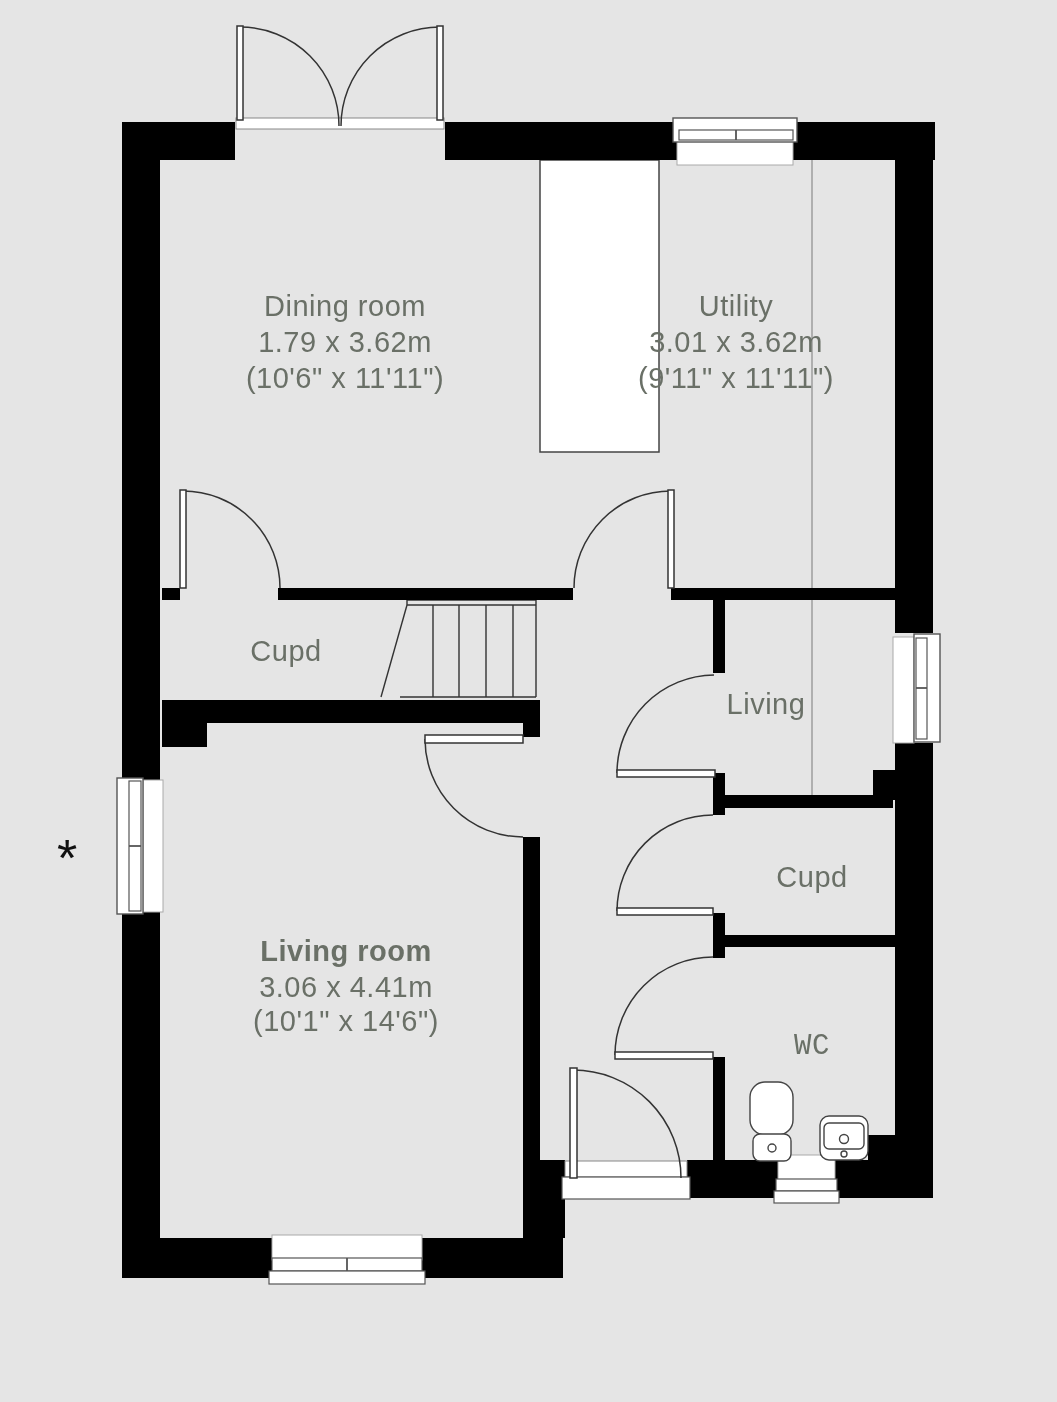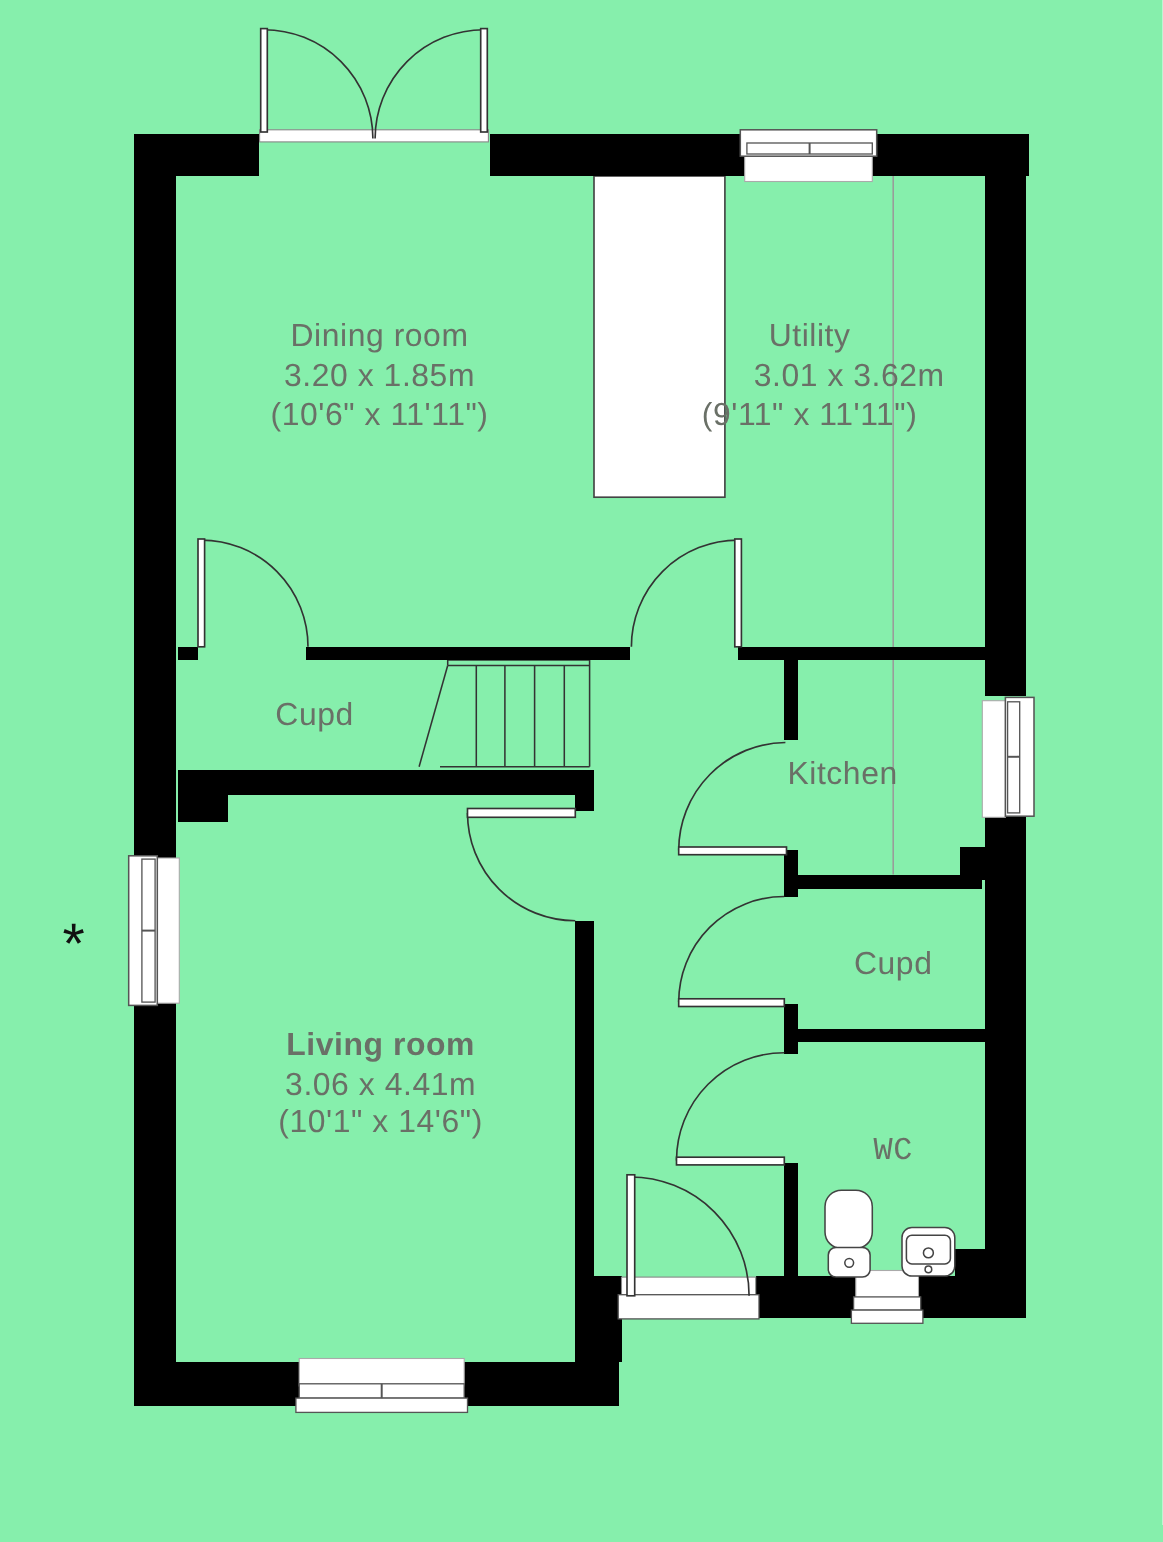--- a/index.html
+++ b/index.html
@@ -1,16 +1,16 @@
 <!DOCTYPE html>
 <html><head>
 <meta charset="utf-8">
 <style>
   html,body{margin:0;padding:0;background:#ffffff;}
-  #plan{position:relative;width:1057px;height:1402px;background:#86efac;overflow:hidden;
+  #plan{position:relative;width:1057px;height:1402px;background:#e5e5e5;overflow:hidden;
         font-family:"Liberation Sans", sans-serif;}
   #plan-svg{position:absolute;left:0;top:0;}
   .room-label{position:absolute;transform:translate(-50%,-50%);color:#6a7067;
               font-size:29px;letter-spacing:0.5px;white-space:nowrap;line-height:1;}
   .asterisk{position:absolute;transform:translate(-50%,-50%);color:#111111;
             font-size:52px;line-height:1;}
 </style>
 </head>
 <body>
 
@@ -158,30 +158,30 @@
 
     <g stroke="#444444" stroke-width="1.4" fill="#ffffff">
       <rect x="820" y="1116" width="48" height="44" rx="9"></rect>
       <rect x="824" y="1123" width="40" height="26" rx="5"></rect>
       <circle cx="844" cy="1139" r="4.5"></circle>
       <circle cx="844" cy="1154" r="3"></circle>
     </g>
   </svg>
 
   <div class="room-label" style="left:345px;top:306px;">Dining room</div>
-  <div class="room-label" style="left:345px;top:342px;">3.20 x 1.85m</div>
+  <div class="room-label" style="left:345px;top:342px;">1.79 x 3.62m</div>
   <div class="room-label" style="left:345px;top:378px;">(10'6" x 11'11")</div>
 
   <div class="room-label" style="left:736px;top:306px;">Utility</div>
-  <div class="room-label" style="left:736px;top:342px;margin-left:36px;">3.01 x 3.62m</div>
+  <div class="room-label" style="left:736px;top:342px;">3.01 x 3.62m</div>
   <div class="room-label" style="left:736px;top:378px;">(9'11" x 11'11")</div>
 
   <div class="room-label" style="left:346px;top:951px;font-weight:bold;">Living room</div>
   <div class="room-label" style="left:346px;top:987px;">3.06 x 4.41m</div>
   <div class="room-label" style="left:346px;top:1021px;">(10'1" x 14'6")</div>
 
   <div class="room-label" style="left:286px;top:651px;">Cupd</div>
-  <div class="room-label" style="left:766px;top:704px;">Kitchen</div>
+  <div class="room-label" style="left:766px;top:704px;">Living</div>
   <div class="room-label" style="left:812px;top:877px;">Cupd</div>
   <div class="room-label" style="left:812px;top:1046px;font-family:Liberation Mono, monospace;">WC</div>
 
   <div class="asterisk" style="left:67px;top:858px;">*</div>
 </div>
 
 </body></html>

